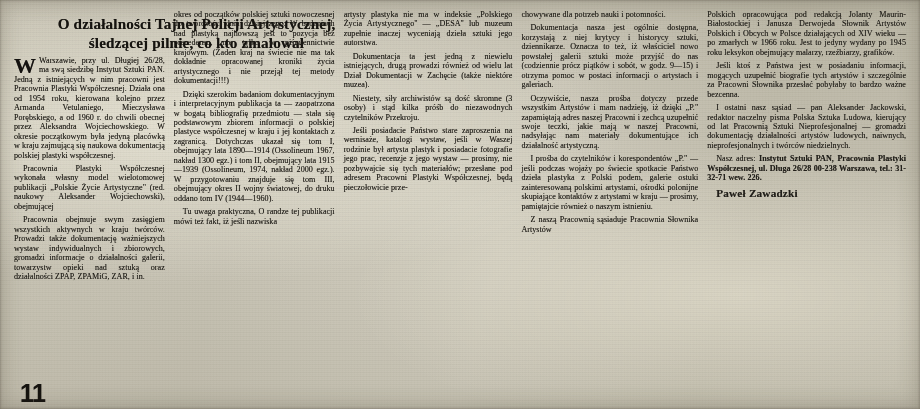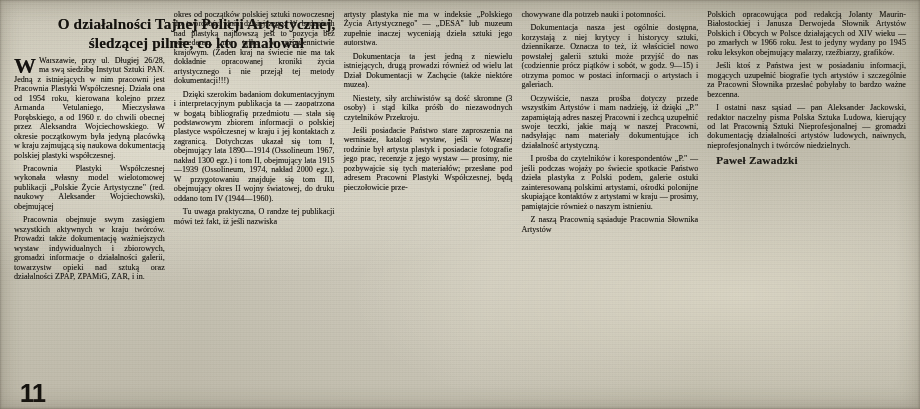--- a/index.html
+++ b/index.html
@@ -231,20 +231,21 @@
           <p>I prośba do czytelników i korespondentów „P." — jeśli podczas wojaży po świecie spotkacie Państwo dzieła plastyka z Polski podem, galerie ostuki zainteresowaną polskimi artystami, ośrodki polonijne skupiające kontaktów z artystami w kraju — prosimy, pamiętajcie również o naszym istnieniu.</p>
           <p>Z naszą Pracownią sąsiaduje Pracownia Słownika Artystów</p>
         </div>
       </div>
 
       <div class="col col-5">
         <div class="col-body">
           <p class="noindent">Polskich opracowująca pod redakcją Jolanty Maurin-Białostockiej i Janusza Derwojeda Słownik Artystów Polskich i Obcych w Polsce działających od XIV wieku — po zmarłych w 1966 roku. Jest to jedyny wydany po 1945 roku leksykon obejmujący malarzy, rzeźbiarzy, grafików.</p>
           <p>Jeśli ktoś z Państwa jest w posiadaniu informacji, mogących uzupełnić biografie tych artystów i szczególnie za Pracowni Słownika przesłać pobyłaby to bardzo ważne bezcenna.</p>
           <p>I ostatni nasz sąsiad — pan Aleksander Jackowski, redaktor naczelny pisma Polska Sztuka Ludowa, kierujący od lat Pracownią Sztuki Nieprofesjonalnej — gromadzi dokumentację działalności artystów ludowych, naiwnych, nieprofesjonalnych i twórców niedzielnych.</p>
+          <p class="address"><span class="lead">Nasz adres:</span> <span>Instytut Sztuki PAN, Pracownia Plastyki Współczesnej, ul. Długa 26/28</span> <span>00-238 Warszawa, tel.: 31-32-71</span> <span>wew. 226.</span></p>
           <p class="signature">Paweł Zawadzki</p>
         </div>
       </div>
 
     </div>
 
     <div id="page-number">11</div>
 
   </div>
 

